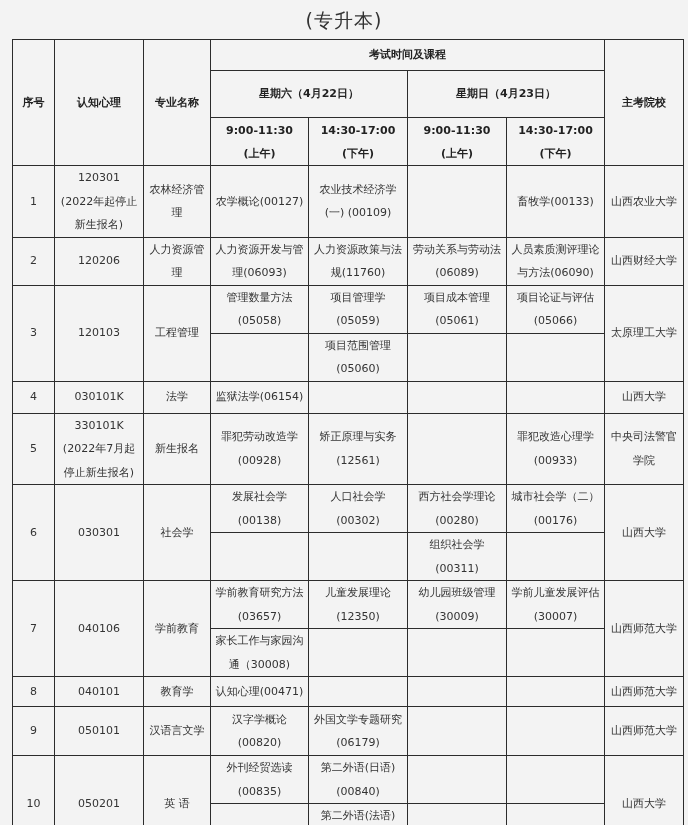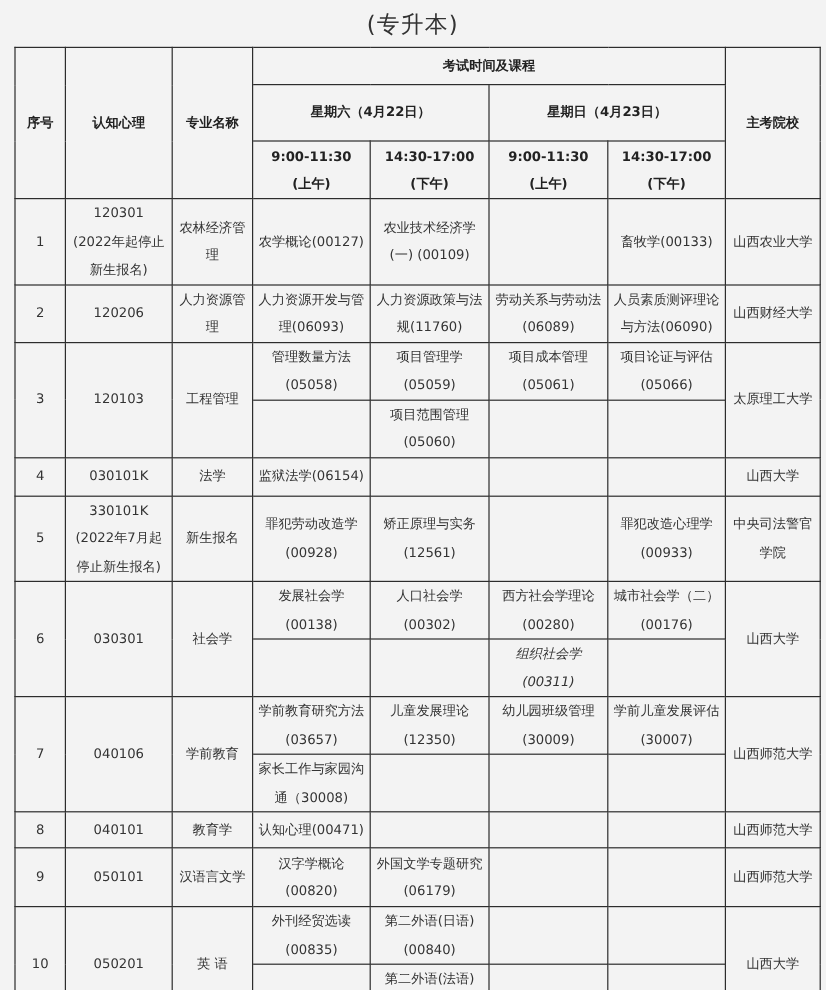--- a/index.html
+++ b/index.html
@@ -241,21 +241,21 @@
           <div>(00280)</div>
         </td>
         <td>
           <div>城市社会学（二）</div>
           <div>(00176)</div>
         </td>
         <td rowspan="2">
           <div>山西大学</div>
         </td>
       </tr>
-      <tr style="height: 48px; font-style: italic;">
+      <tr style="height: 48px;">
         <td></td>
         <td></td>
         <td>
           <div>组织社会学</div>
           <div>(00311)</div>
         </td>
         <td></td>
       </tr>
       <tr style="height: 46px;">
         <td rowspan="2">7</td>

